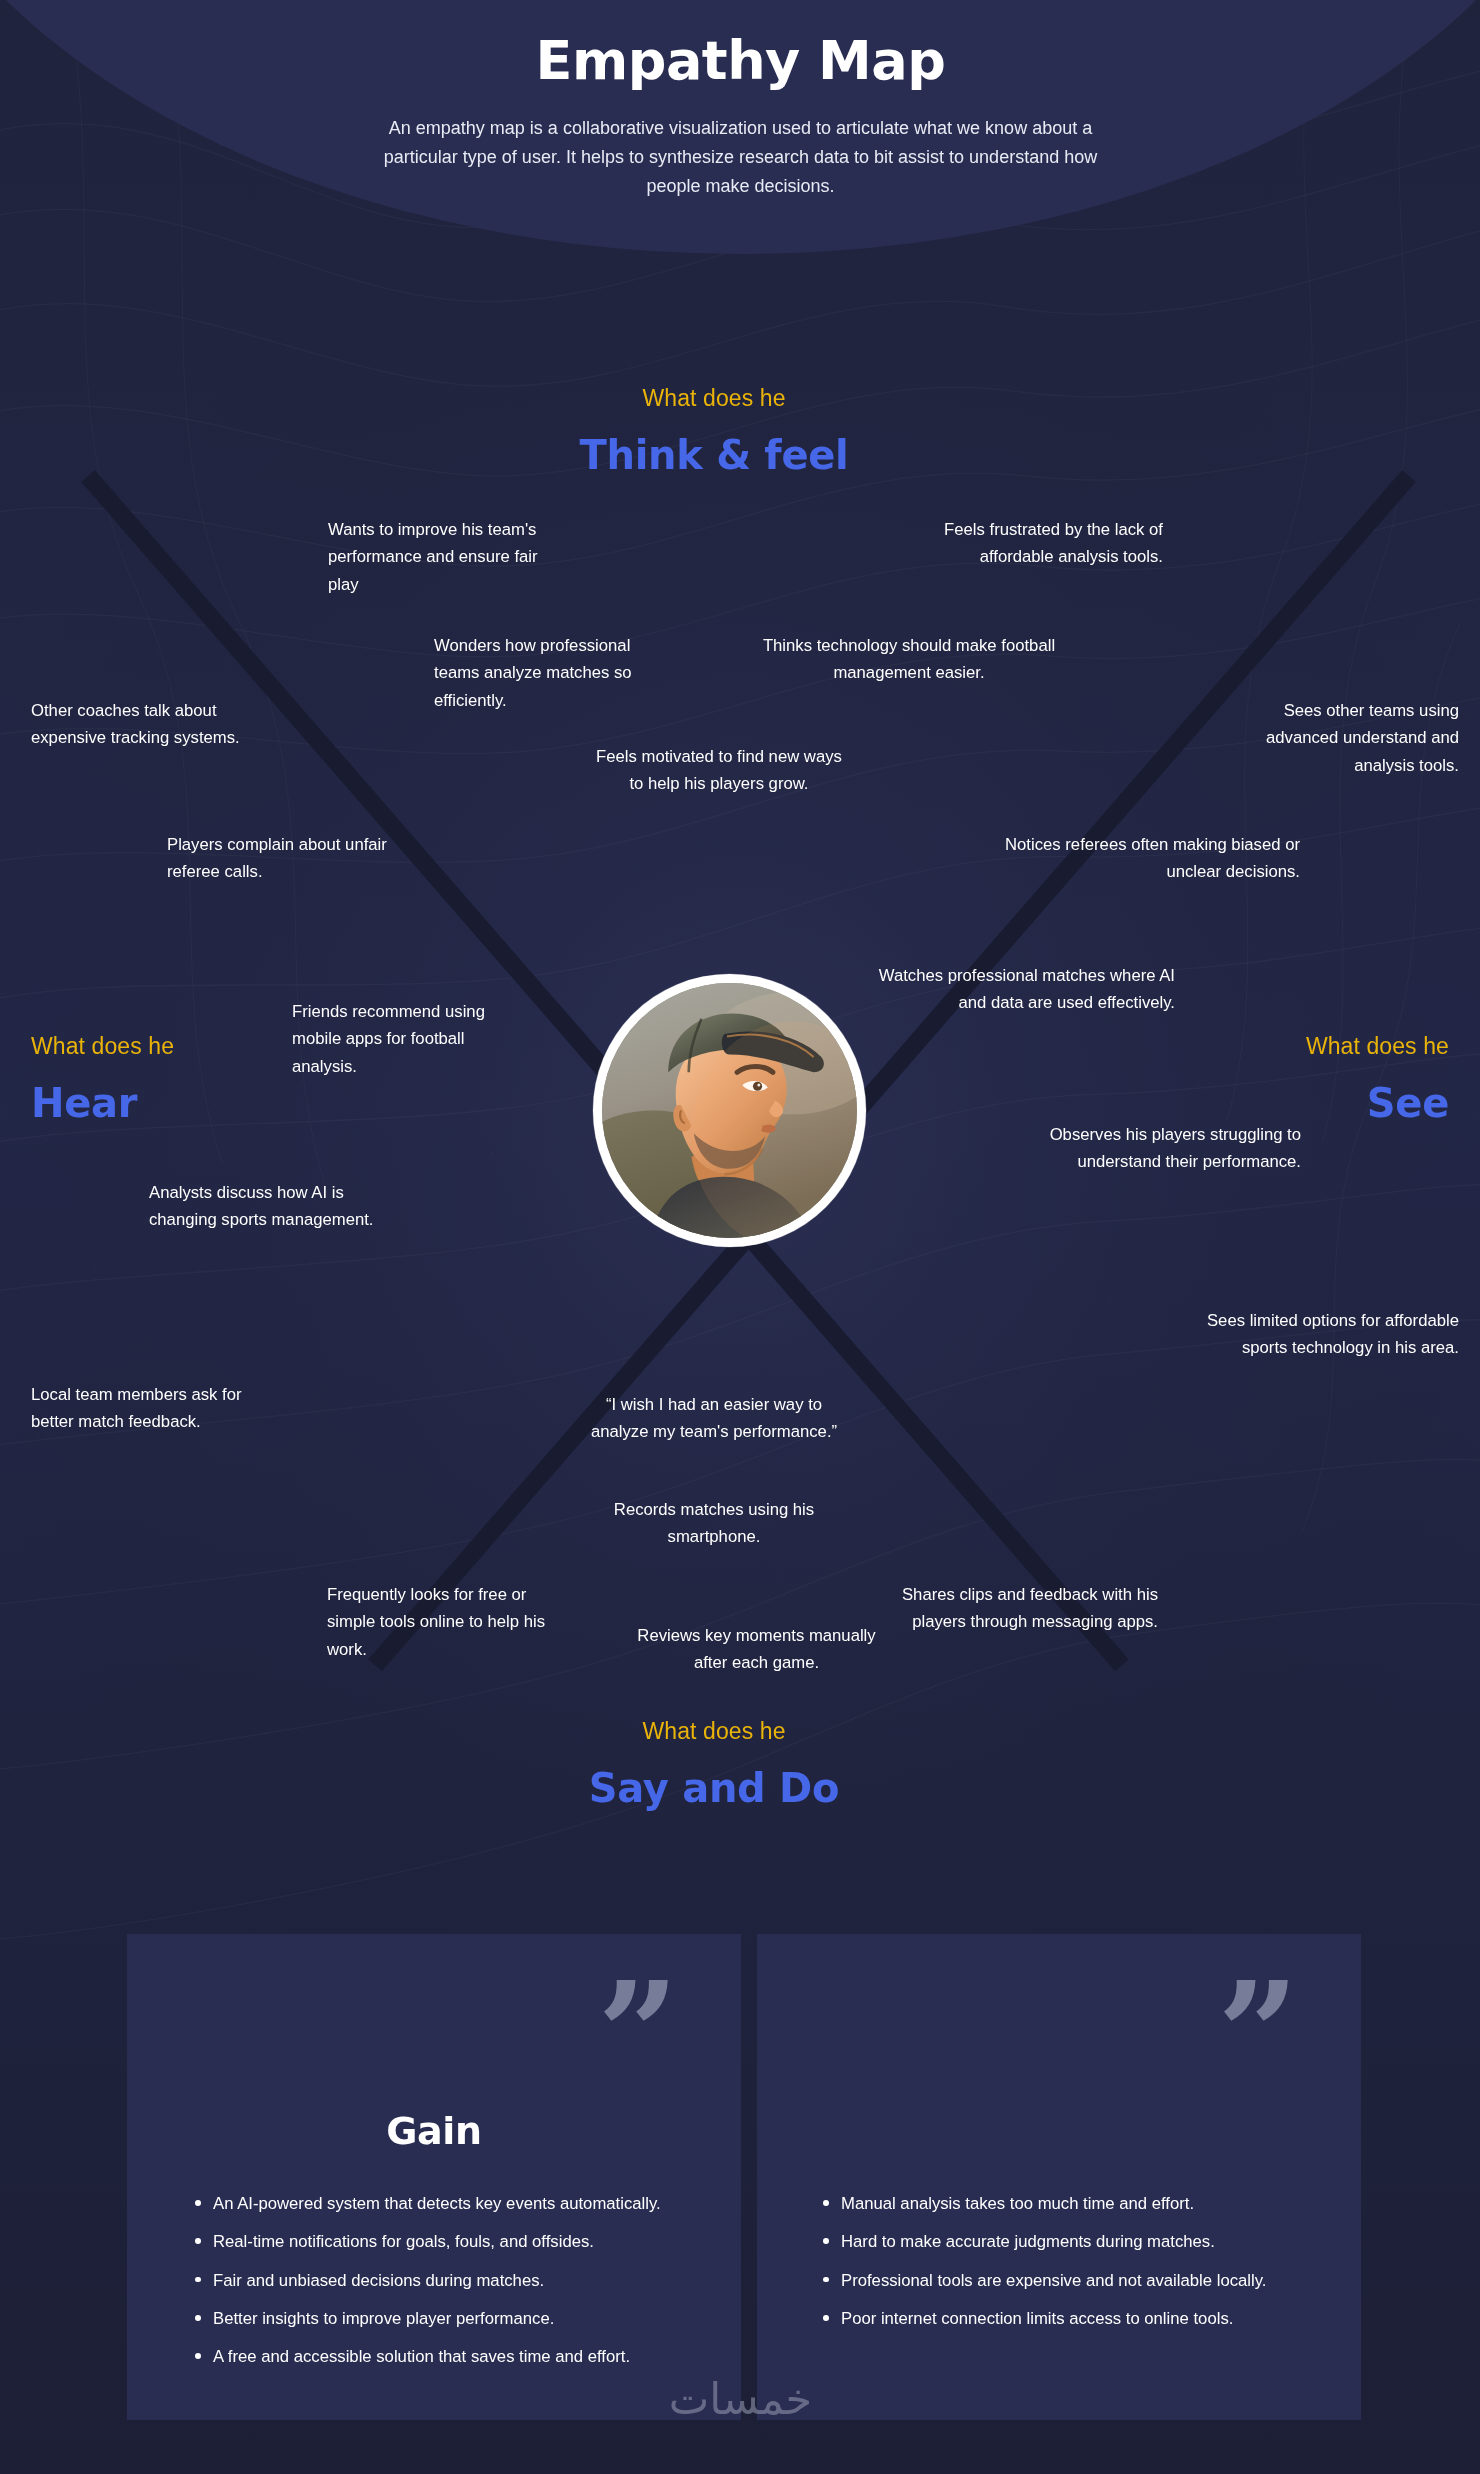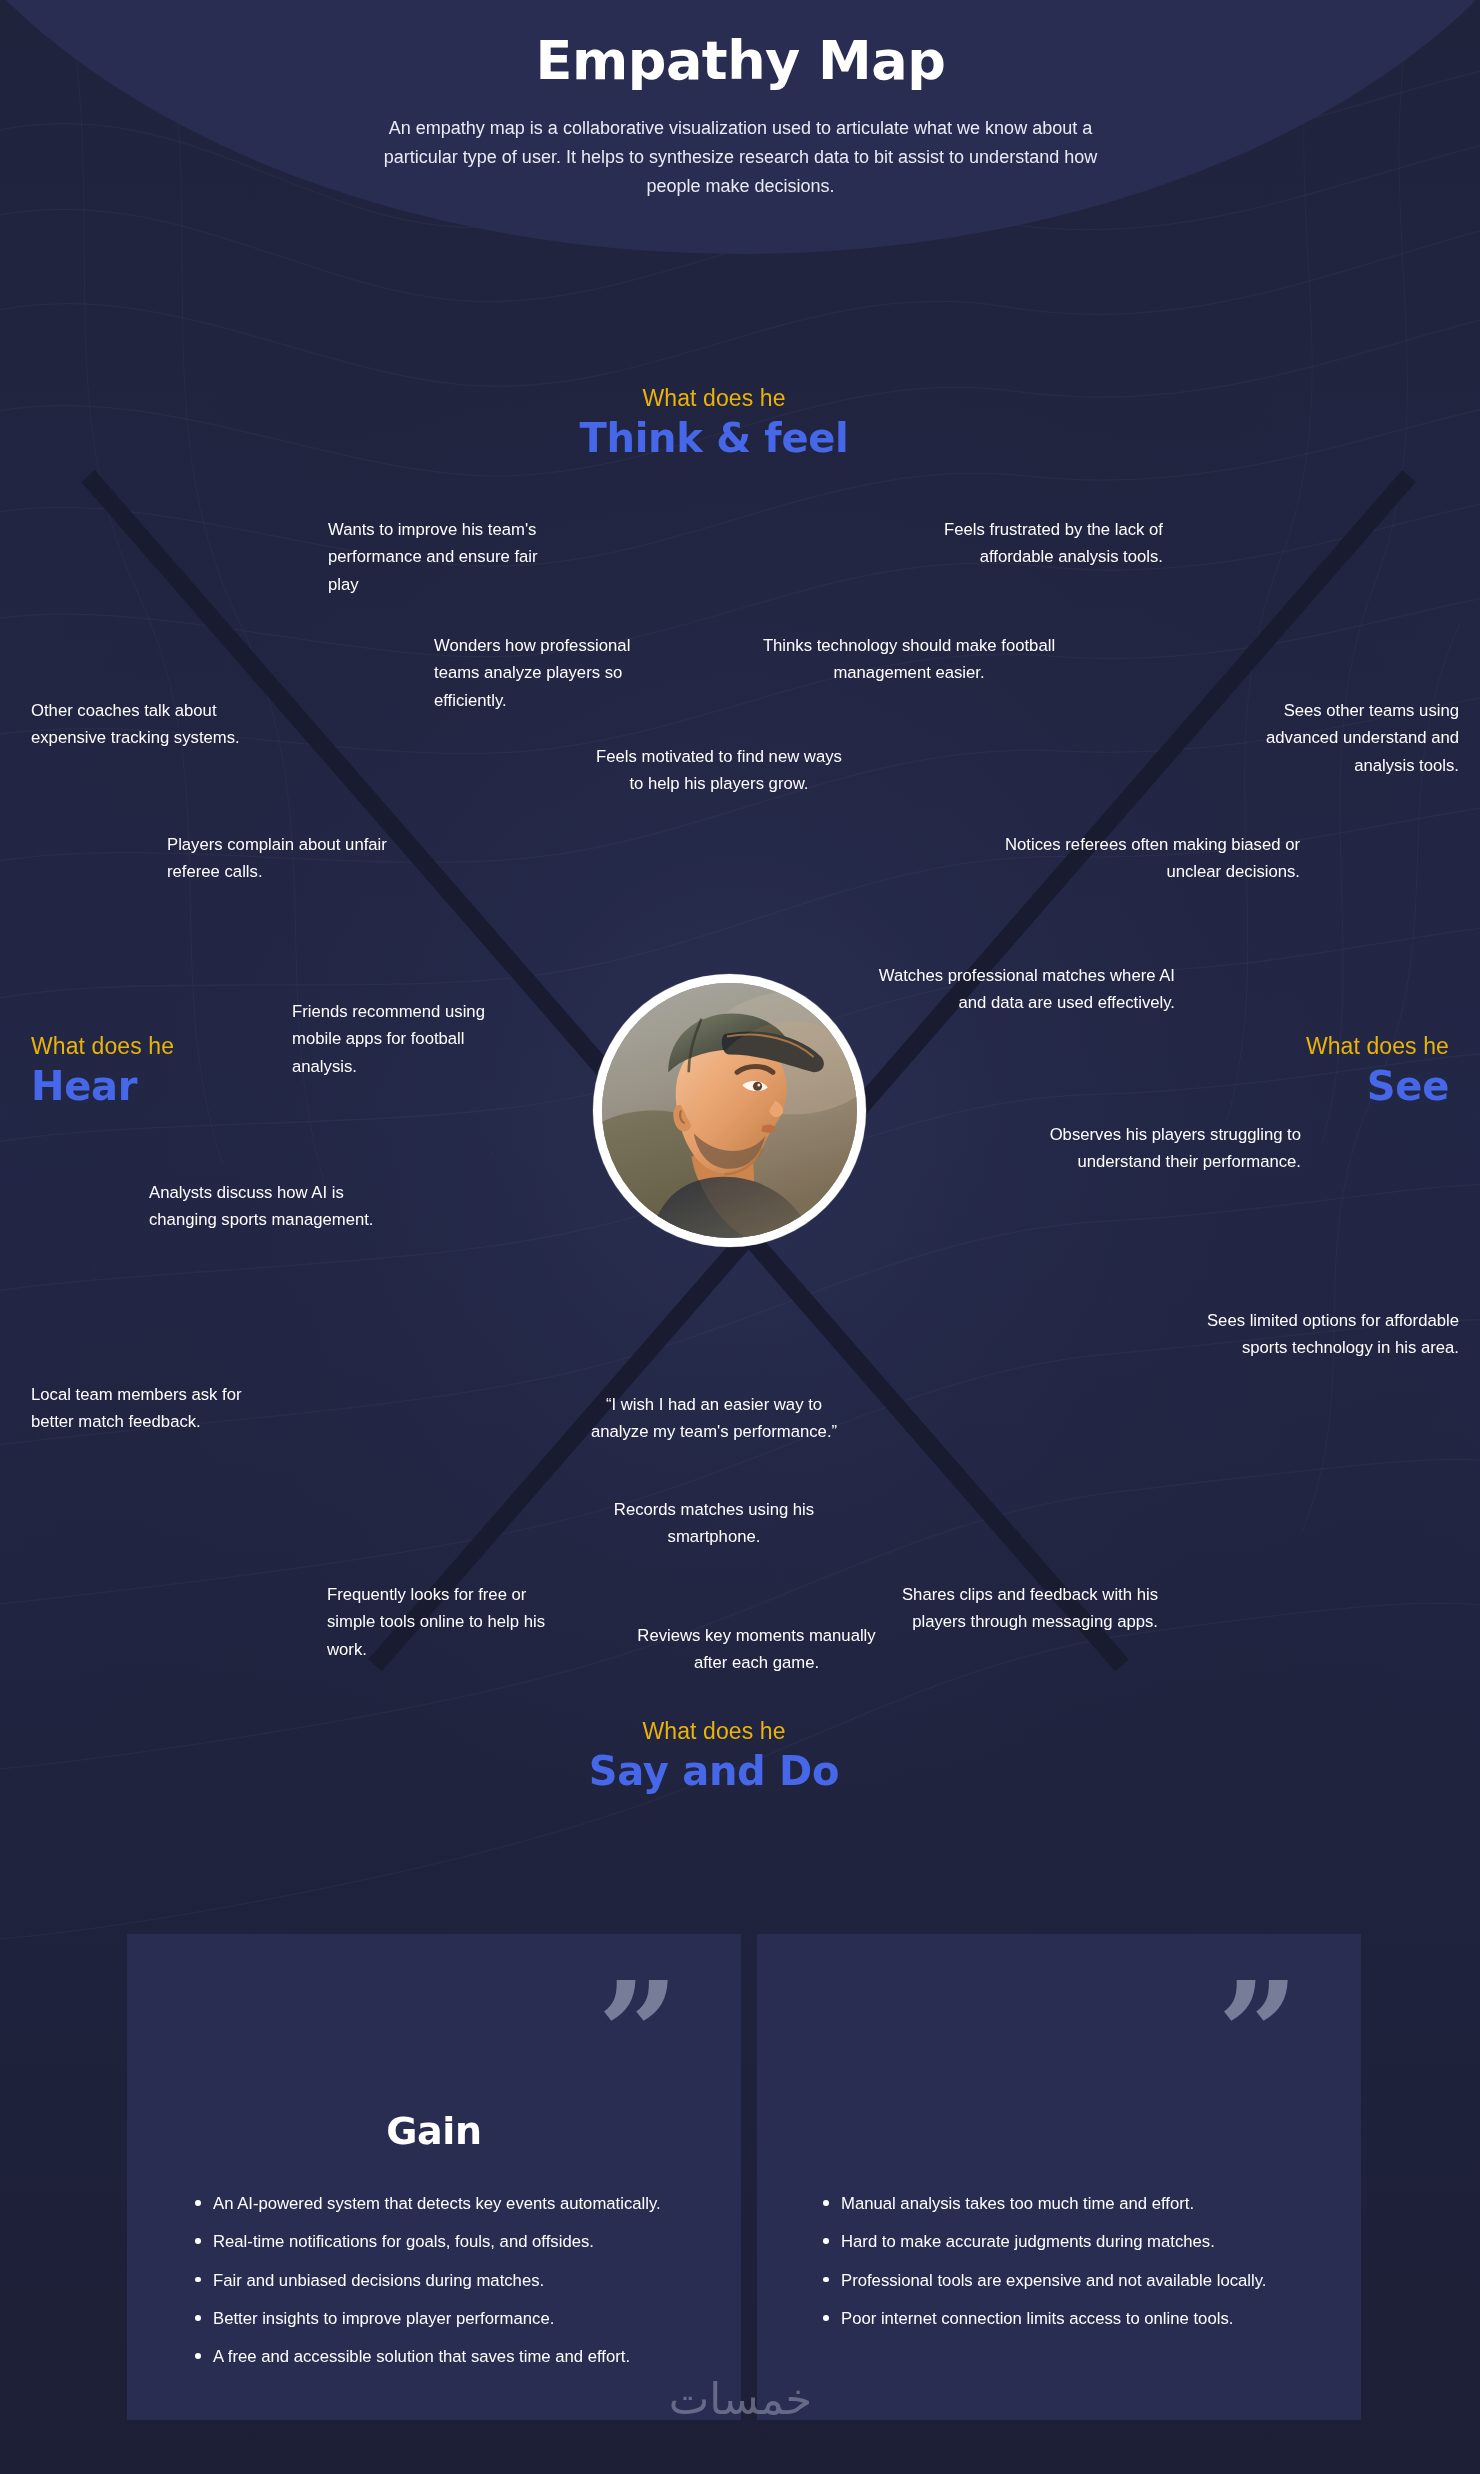--- a/index.html
+++ b/index.html
@@ -44,21 +44,21 @@
   }
 
   
   .qhead{position:absolute;z-index:6;}
   .qhead .small{
     font-size:23px;font-weight:400;color:#eab308;line-height:1.1;
     letter-spacing:0.1px;
   }
   .qhead .big{
     font-family:"DejaVu Sans","Liberation Sans",sans-serif;
-    font-size:40px;font-weight:700;color:#4668e8;line-height:1.15;margin-top:4px;
+    font-size:40px;font-weight:700;color:#4668e8;line-height:1.15;margin-top:21px;
     letter-spacing:-0.3px;
   }
   .qhead.center{text-align:center;}
   .qhead.left{text-align:left;}
   .qhead.right{text-align:right;}
 
   
   .note{
     position:absolute;z-index:6;
     font-size:16.7px;line-height:1.64;color:#ffffff;font-weight:400;
@@ -196,21 +196,21 @@
     <p class="subtitle">An empathy map is a collaborative visualization used to articulate what we know about a particular type of user. It helps to synthesize research data to bit assist to understand how people make decisions.</p>
   </header>
 
   <div class="qhead center" style="left:476px;top:386px;width:476px;">
     <div class="small">What does he</div>
     <div class="big">Think &amp; feel</div>
   </div>
 
   <div class="note l" style="left:328px;top:516px;width:238px;">Wants to improve his team's performance and ensure fair play</div>
   <div class="note r" style="left:867px;top:516px;width:296px;">Feels frustrated by the lack of affordable analysis tools.</div>
-  <div class="note l" style="left:434px;top:632px;width:227px;">Wonders how professional teams analyze players so efficiently.</div>
+  <div class="note l" style="left:434px;top:632px;width:227px;">Wonders how professional teams analyze matches so efficiently.</div>
   <div class="note c" style="left:761px;top:632px;width:296px;">Thinks technology should make football management easier.</div>
   <div class="note l" style="left:31px;top:697px;width:249px;">Other coaches talk about expensive tracking systems.</div>
   <div class="note r" style="left:1237px;top:697px;width:222px;">Sees other teams using advanced understand and analysis tools.</div>
   <div class="note c" style="left:587px;top:743px;width:264px;">Feels motivated to find new ways to help his players grow.</div>
 
   <div class="qhead left" style="left:31px;top:1034px;width:317px;">
     <div class="small">What does he</div>
     <div class="big">Hear</div>
   </div>
 

